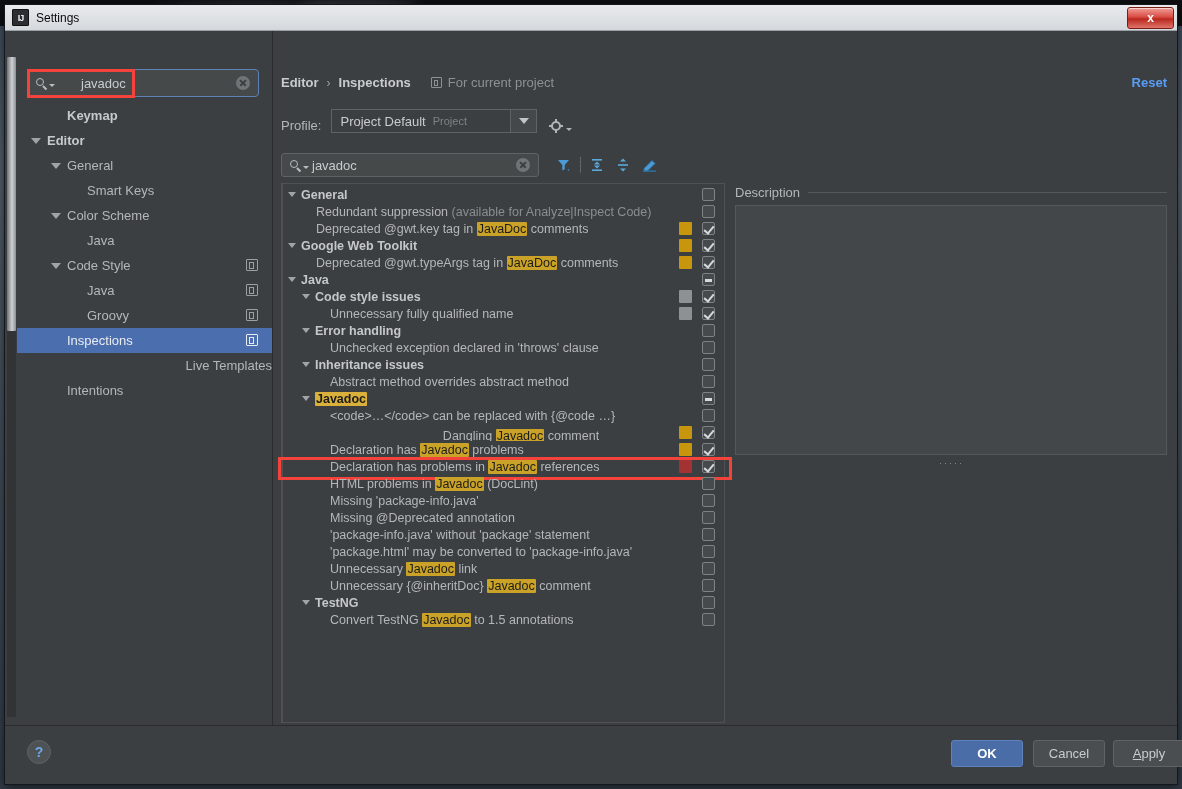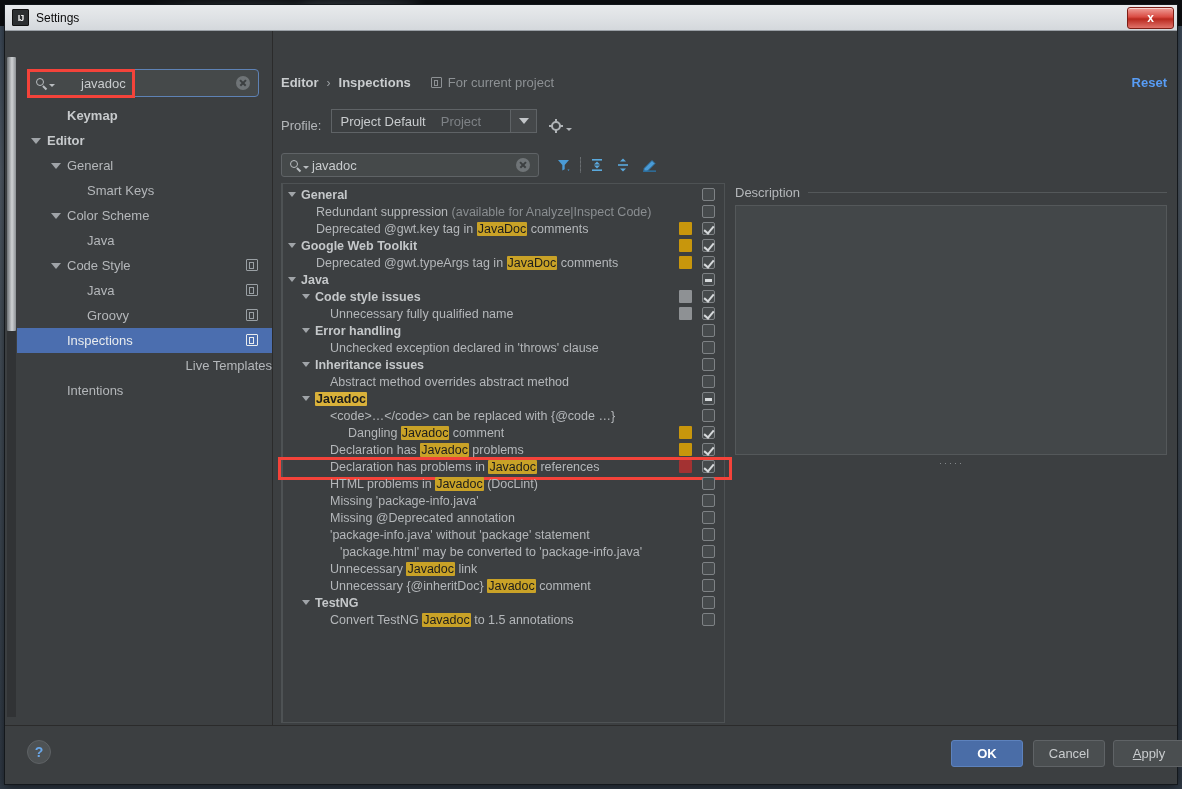--- a/index.html
+++ b/index.html
@@ -150,21 +150,21 @@
     position:absolute;right:10px;top:44px;color:#589df6;font-size:13px;
     font-weight:bold;cursor:pointer;
   }
   #profrow{position:absolute;left:8px;top:78px;display:flex;align-items:flex-end;}
   #profrow .lbl{font-size:13px;color:#b4b7ba;margin-right:10px;}
   #profbox{
     width:180px;height:24px;border:1px solid #5f6366;background:#3c3f41;
     display:flex;align-items:center;box-sizing:border-box;
   }
   #profbox .pv{font-size:13px;color:#c9ccce;margin-left:8px;}
-  #profbox .pg{font-size:13px;color:#7e8286;margin-left:15px;}
+  #profbox .pg{font-size:11px;color:#7e8286;margin-left:7px;}
   #profarrow{
     width:26px;height:24px;border:1px solid #5f6366;border-left:none;
     background:#45484a;display:flex;align-items:center;justify-content:center;
     box-sizing:border-box;cursor:pointer;
   }
   #profarrow i{
     width:0;height:0;border-left:5px solid transparent;border-right:5px solid transparent;
     border-top:6px solid #c2c5c8;display:block;
   }
   #gear{
@@ -527,21 +527,21 @@
             <div class="irow g" style="padding-left: 20px;">
               <span class="tw"></span>
               <span class="txt"><span class="hl">Javadoc</span></span>
               <span class="cb part"></span>
             </div>
             <div class="irow" style="padding-left: 34px;">
               <span class="tw blank"></span>
               <span class="txt">&lt;code&gt;…&lt;/code&gt; can be replaced with {@code …}</span>
               <span class="cb"></span>
             </div>
-            <div class="irow" style="padding-left: 52px;">
+            <div class="irow" style="padding-left: 36px; flex-direction: column;">
               <span class="tw blank"></span>
               <span class="txt">Dangling <span class="hl">Javadoc</span> comment</span>
               <span class="sw" style="background: rgb(200, 150, 12);"></span>
               <span class="cb on"></span>
             </div>
             <div class="irow" style="padding-left: 34px;">
               <span class="tw blank"></span>
               <span class="txt">Declaration has <span class="hl">Javadoc</span> problems</span>
               <span class="sw" style="background: rgb(200, 150, 12);"></span>
               <span class="cb on"></span>
@@ -566,21 +566,21 @@
             <div class="irow" style="padding-left: 34px;">
               <span class="tw blank"></span>
               <span class="txt">Missing @Deprecated annotation</span>
               <span class="cb"></span>
             </div>
             <div class="irow" style="padding-left: 34px;">
               <span class="tw blank"></span>
               <span class="txt">'package-info.java' without 'package' statement</span>
               <span class="cb"></span>
             </div>
-            <div class="irow" style="padding-left: 44px;">
+            <div class="irow" style="padding-left: 34px;">
               <span class="tw blank"></span>
               <span class="txt">'package.html' may be converted to 'package-info.java'</span>
               <span class="cb"></span>
             </div>
             <div class="irow" style="padding-left: 34px;">
               <span class="tw blank"></span>
               <span class="txt">Unnecessary <span class="hl">Javadoc</span> link</span>
               <span class="cb"></span>
             </div>
             <div class="irow" style="padding-left: 34px;">

